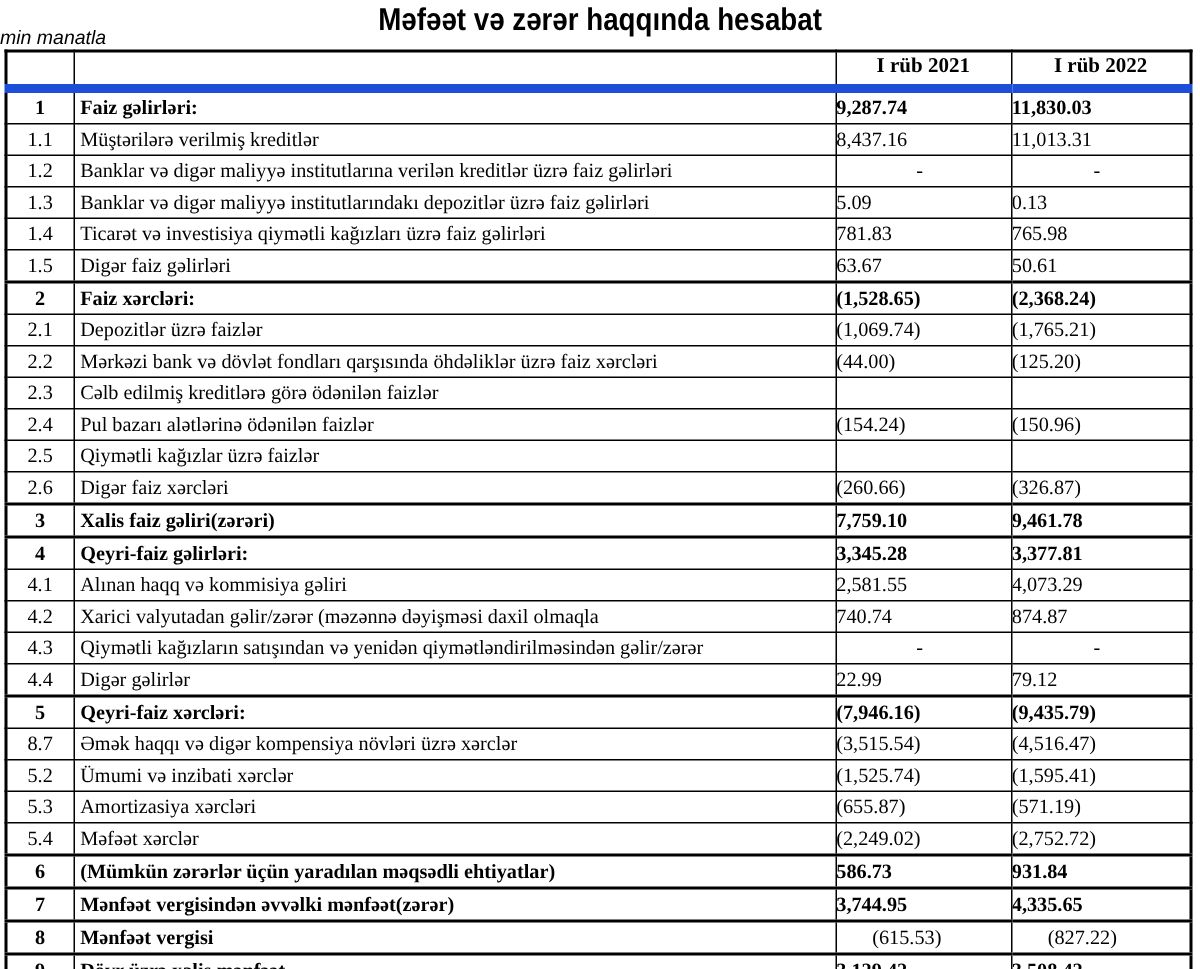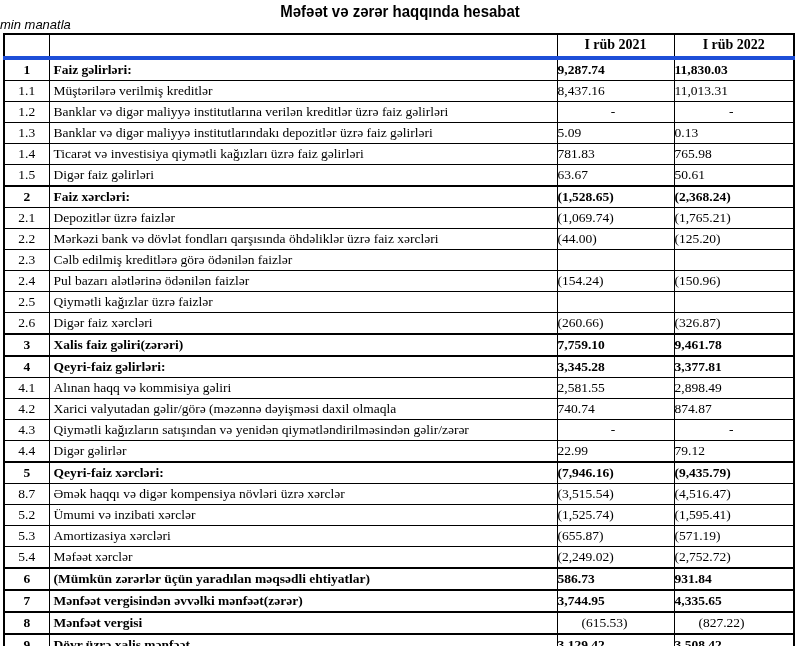--- a/index.html
+++ b/index.html
@@ -2,21 +2,21 @@
 <html><head>
 <meta charset="utf-8">
 <style>
   html,body { margin:0; padding:0; }
   body {
     width:800px; height:646px; background:#ffffff; color:#000;
     font-family:"Liberation Serif", serif; overflow:hidden;
   }
   .report-title {
     text-align:center; padding-top:2px; height:18px;
-    font-family:"Liberation Sans", sans-serif; font-weight:bold; font-size:17px;
+    font-family:"Liberation Sans", sans-serif; font-weight:bold; font-size:21px;
     white-space:nowrap;
   }
   .report-title > span { display:inline-block; transform:scaleX(0.88); transform-origin:center; }
   .unit-note {
     text-align:left; padding-right:10px; height:16px; margin-top:-3px;
     font-family:"Liberation Sans", sans-serif; font-style:italic; font-size:13px;
   }
   table.pl-table {
     border-collapse:collapse; table-layout:fixed;
     width:790px; margin-left:3px;
@@ -26,21 +26,21 @@
   .pl-table col.c-label { width:508px; }
   .pl-table col.c-v1    { width:117px; }
   .pl-table col.c-v2    { width:120px; }
   .pl-table th, .pl-table td {
     border:1px solid #000;
     font-size:13.5px; line-height:1.05;
     padding:1px 0; height:18px;
     overflow:hidden; white-space:nowrap;
   }
   .pl-table thead th {
-    border-bottom:4px solid #1d4ed8; height:19px;
+    border-bottom:6px solid #1d4ed8; height:19px;
     font-size:14px; font-weight:bold; text-align:center;
   }
   .pl-table td.no    { text-align:center; }
   .pl-table td.label { text-align:left; padding-left:4px; }
   .pl-table td.val   { text-align:left; padding-right:5px; }
   .pl-table td.val.dash { text-align:center; }
   tr.section td { font-weight:bold; border-top:2px solid #000; }
   tr.section td.val.normal { font-weight:normal;padding-left:24px; }
 </style>
 </head>
@@ -154,25 +154,25 @@
       <tr class="section">
         <td class="no">4</td>
         <td class="label">Qeyri-faiz gəlirləri:</td>
         <td class="val">3,345.28</td>
         <td class="val">3,377.81</td>
       </tr>
       <tr>
         <td class="no">4.1</td>
         <td class="label">Alınan haqq və kommisiya gəliri</td>
         <td class="val">2,581.55</td>
-        <td class="val">2,898.49</td>
+        <td class="val">4,073.29</td>
       </tr>
       <tr>
         <td class="no">4.2</td>
-        <td class="label">Xarici valyutadan gəlir/görə (məzənnə dəyişməsi daxil olmaqla</td>
+        <td class="label">Xarici valyutadan gəlir/zərər (məzənnə dəyişməsi daxil olmaqla</td>
         <td class="val">740.74</td>
         <td class="val">874.87</td>
       </tr>
       <tr>
         <td class="no">4.3</td>
         <td class="label">Qiymətli kağızların satışından və yenidən qiymətləndirilməsindən gəlir/zərər</td>
         <td class="val dash">-</td>
         <td class="val dash">-</td>
       </tr>
       <tr>

